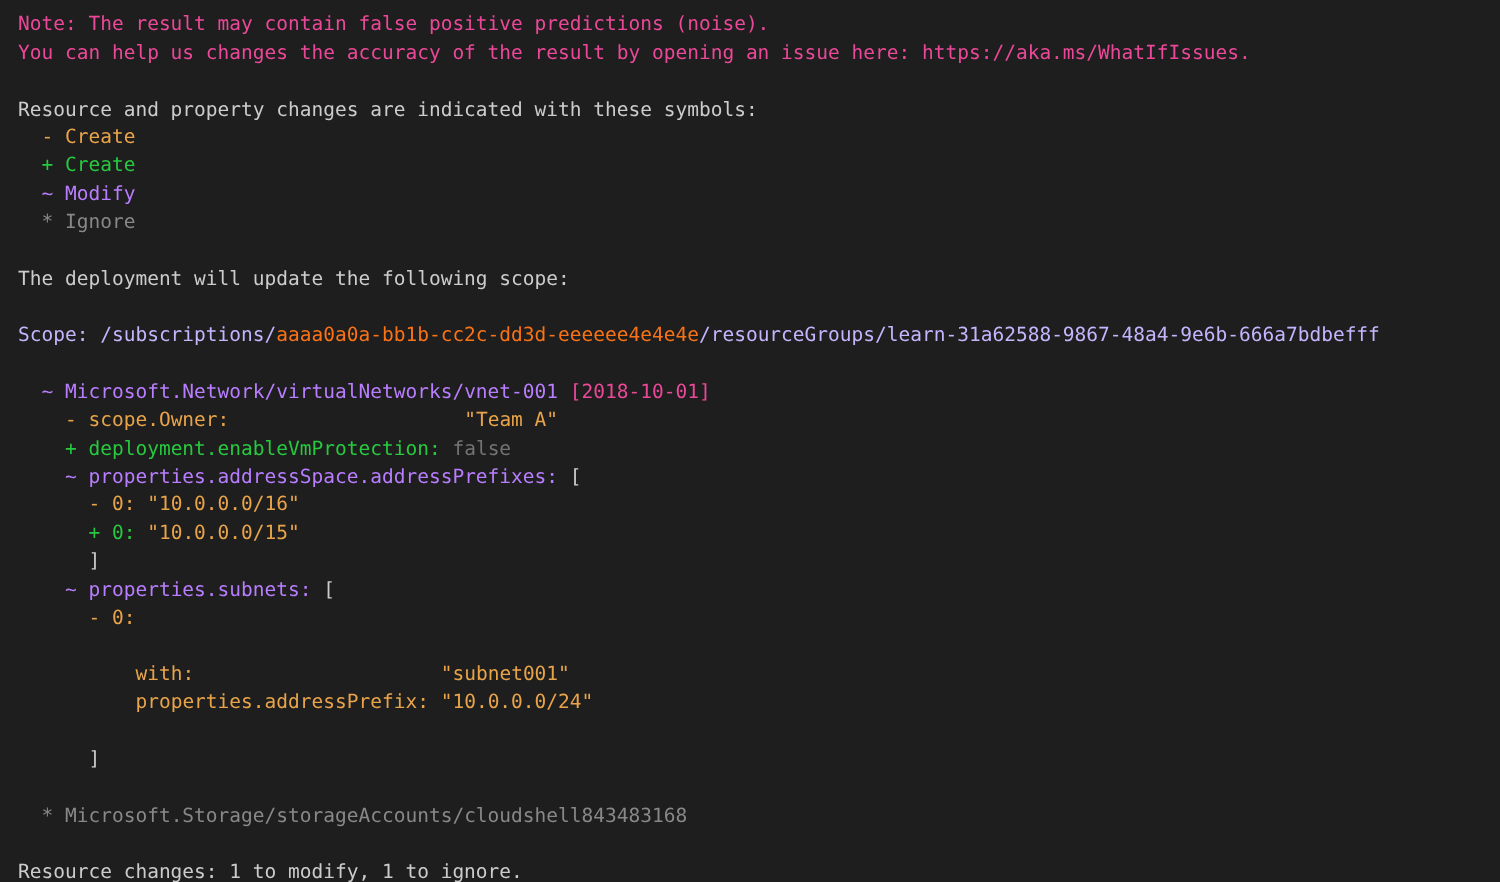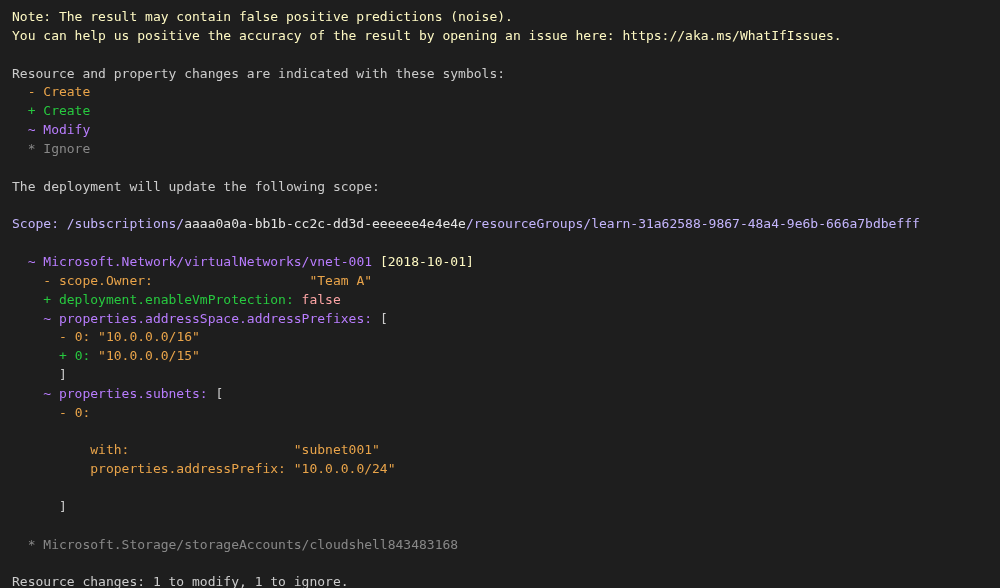--- a/index.html
+++ b/index.html
@@ -6,36 +6,36 @@
     margin: 0;
     padding: 8px 12px;
     background: #1e1e1e;
     font-family: Consolas, "Courier New", monospace;
     font-size: 13px;
     line-height: 1.45;
     color: #cccccc;
     width: 1000px;
     box-sizing: border-box;
   }
-  .note  { color: #fef9c3; }
+  .note  { color: #ec4899; }
   .del   { color: #e9a44a; }       
   .add   { color: #27c93f; }       
   .mod   { color: #b97dff; }       
   .ign   { color: #888888; }       
-  .white { color: #e5e5e5; }
+  .white { color: #f97316; }
   .path  { color: #c4b5fd; }
   .str   { color: #e9a44a; }
-  .false { color: #fca5a5; }
+  .false { color: #737373; }
   pre { margin:0; }
 </style>
 </head>
 <body>
 
 <pre><span class="note">Note: The result may contain false positive predictions (noise).</span>
-<span class="note">You can help us positive the accuracy of the result by opening an issue here: https://aka.ms/WhatIfIssues.</span>
+<span class="note">You can help us changes the accuracy of the result by opening an issue here: https://aka.ms/WhatIfIssues.</span>
 
 <span>Resource and property changes are indicated with these symbols:</span>
   <span class="del">-</span> <span class="del">Create</span>
   <span class="add">+</span> <span class="add">Create</span>
   <span class="mod">~</span> <span class="mod">Modify</span>
   <span class="ign">*</span> <span class="ign">Ignore</span>
 
 <span>The deployment will update the following scope:</span>
 
 <span class="path">Scope: /subscriptions/</span><span class="white">aaaa0a0a-bb1b-cc2c-dd3d-eeeeee4e4e4e</span><span class="path">/resourceGroups/learn-31a62588-9867-48a4-9e6b-666a7bdbefff</span>

